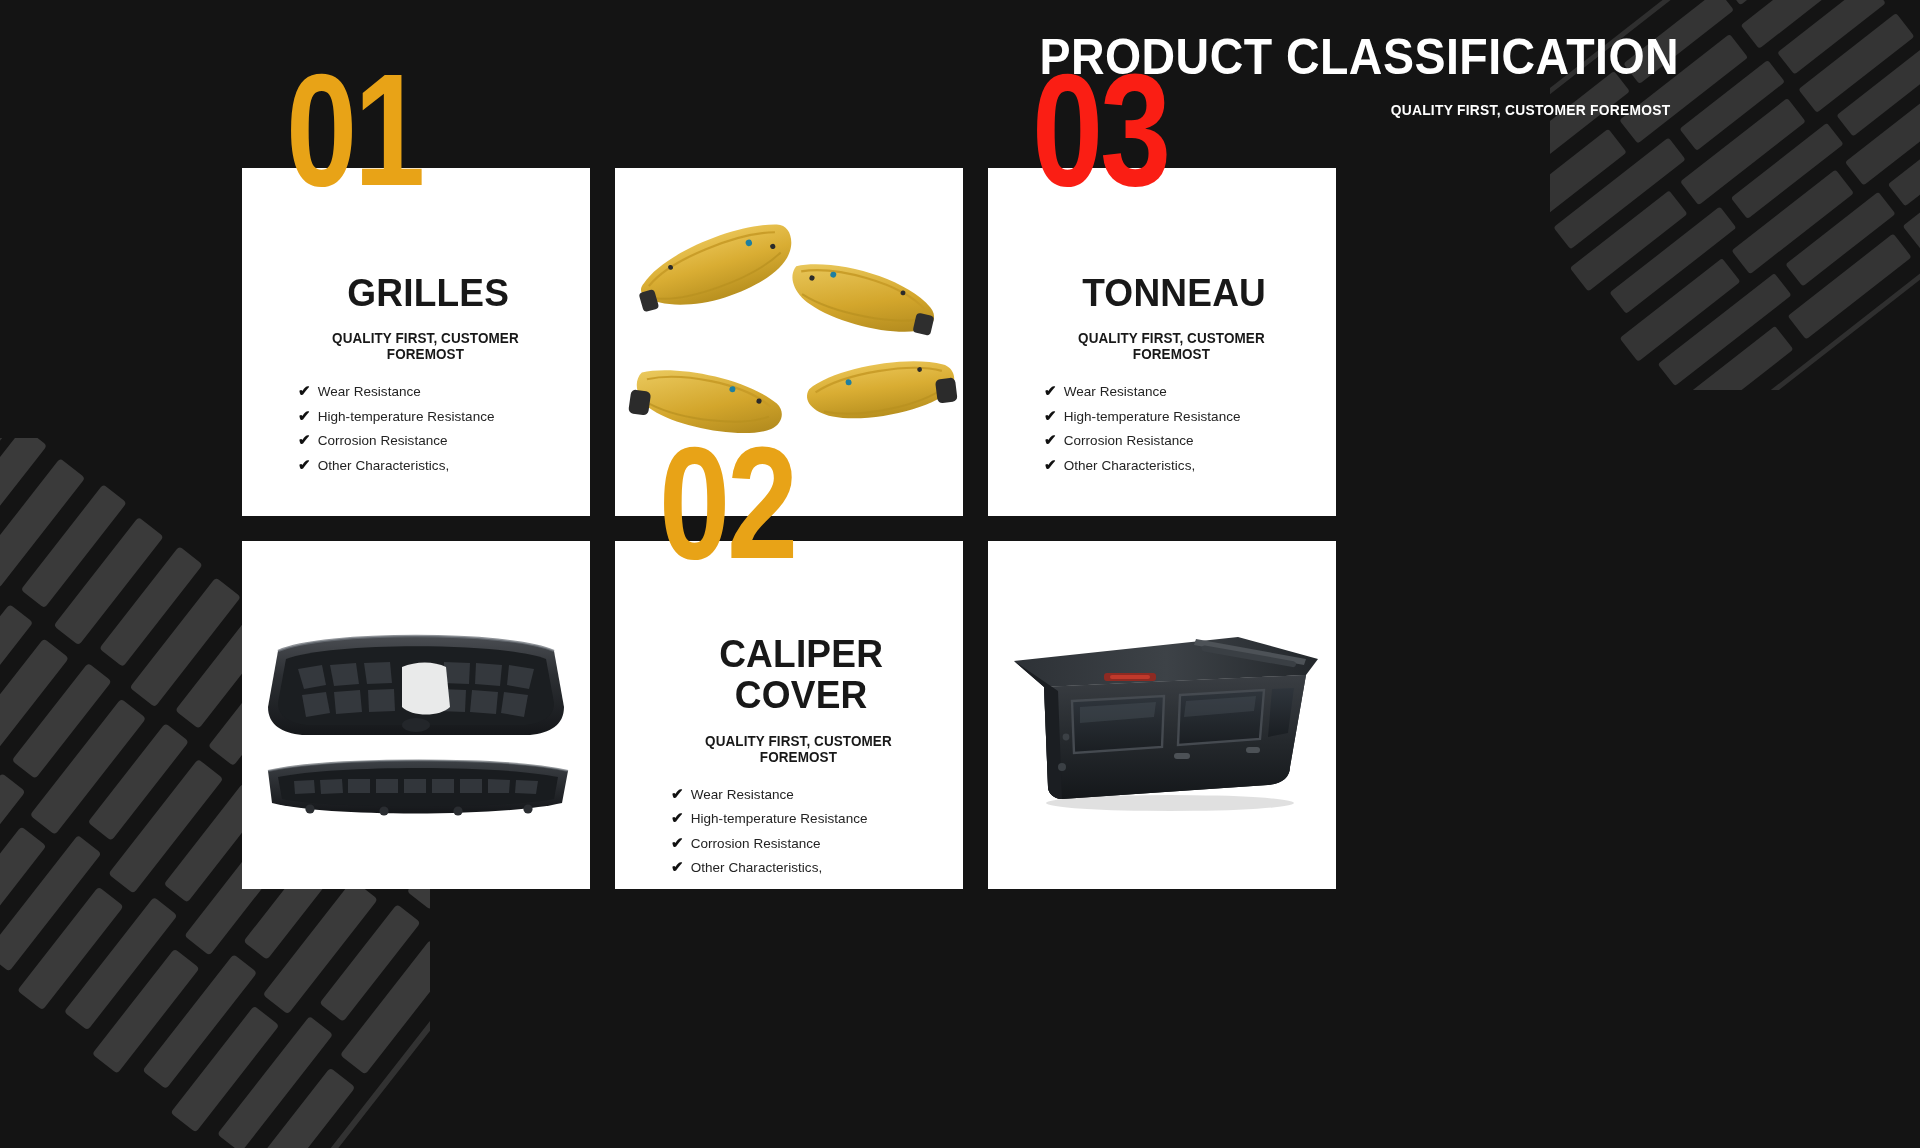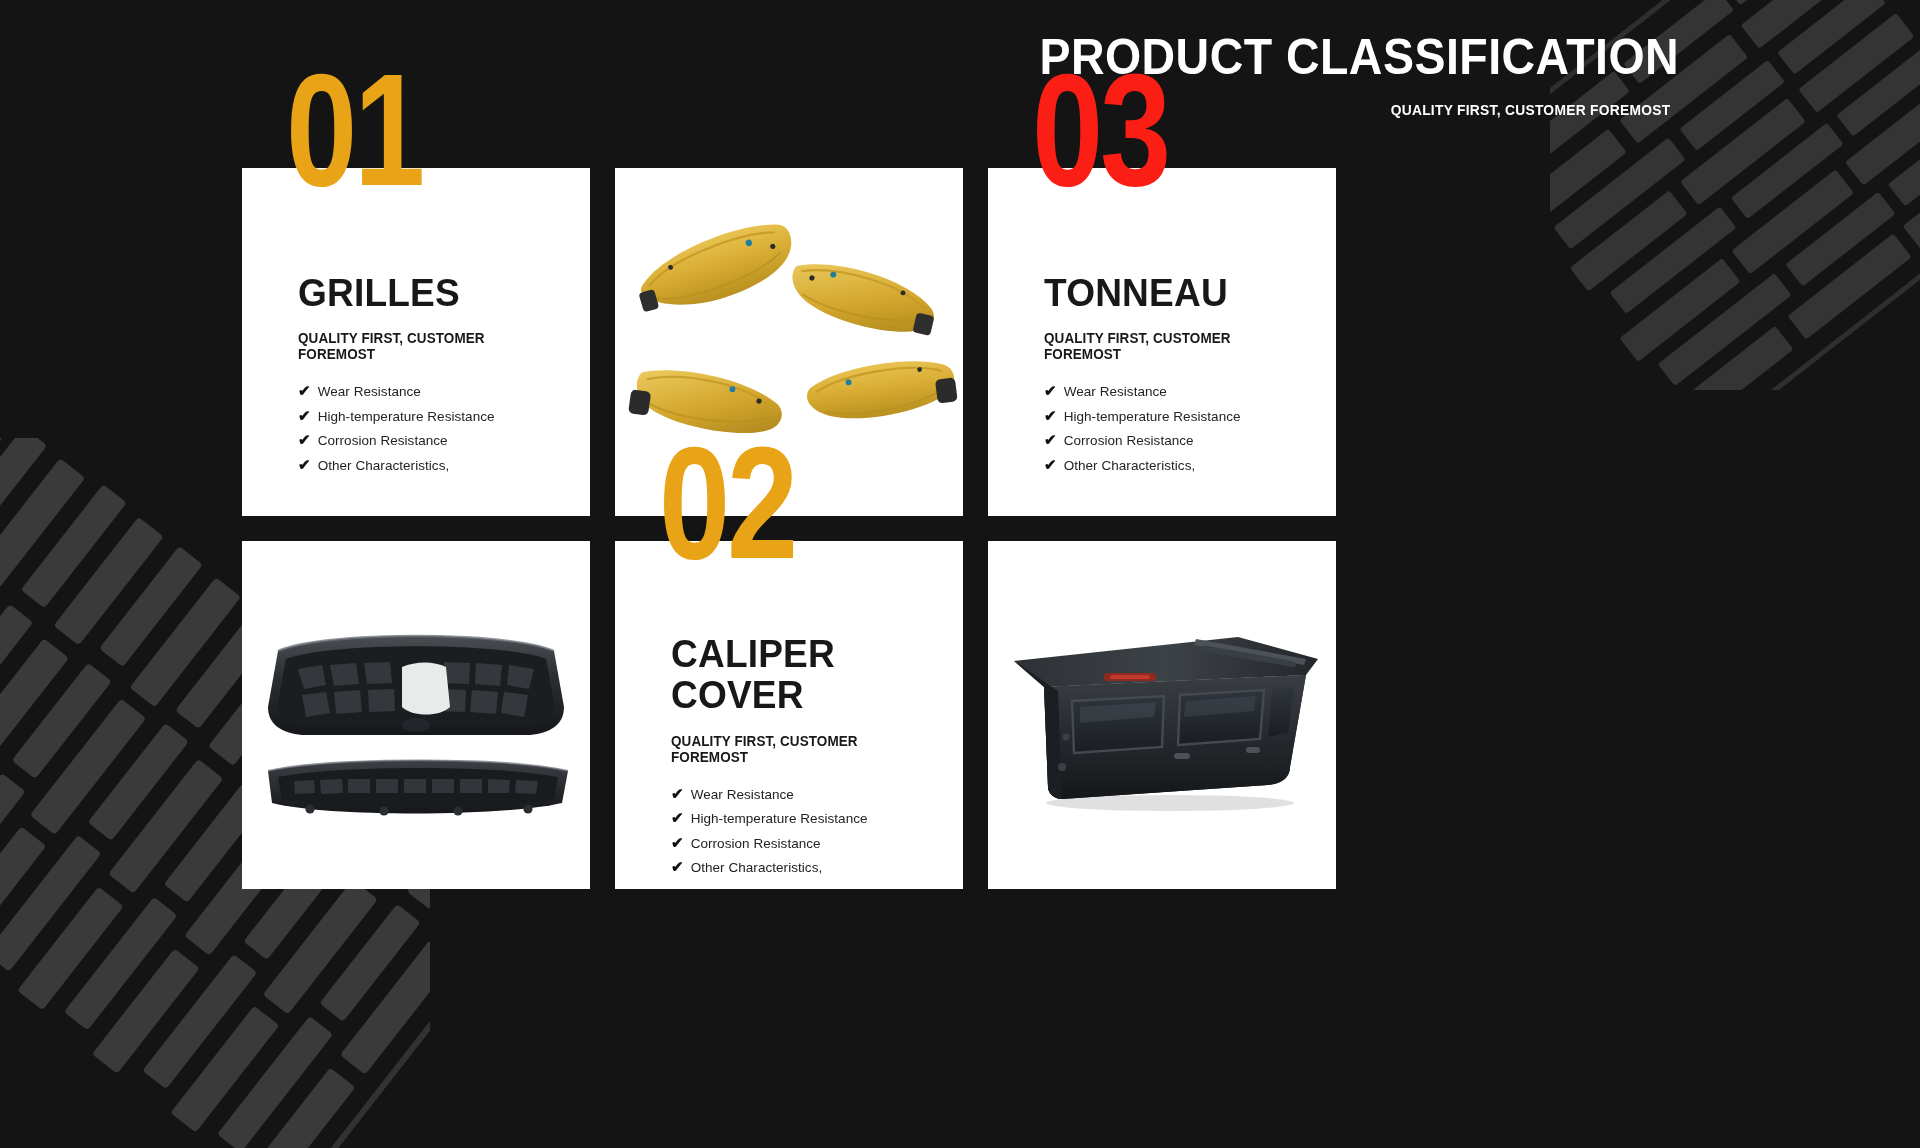--- a/index.html
+++ b/index.html
@@ -58,20 +58,21 @@
   #grid {
     position:absolute;
     top:168px;
     left:242px;
     width:988px;
     display:grid;
     grid-template-columns:348px 348px 348px;
     grid-template-rows:348px 348px;
     gap:25px;
     z-index:4;
+    text-align:center;
   }
 
   .card {
     position:relative;
     background:#ffffff;
     overflow:visible;
   }
 
   
   .badge {

